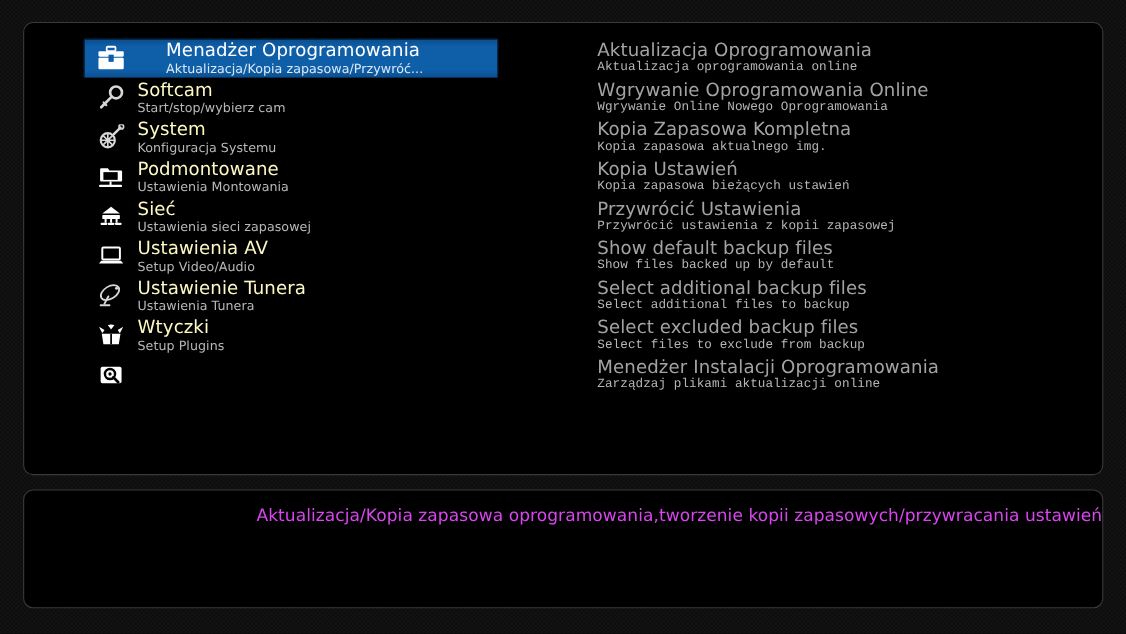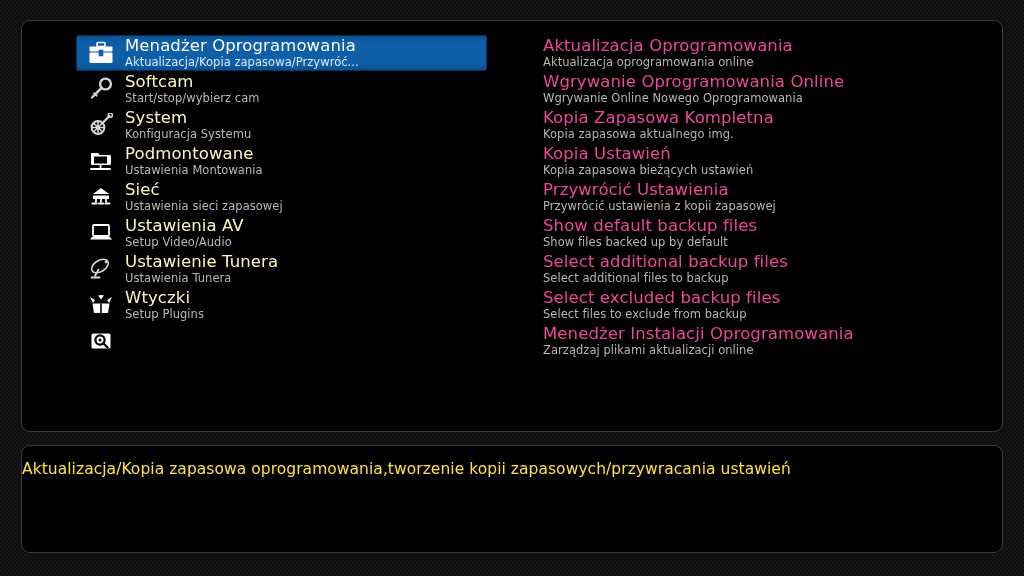--- a/index.html
+++ b/index.html
@@ -104,40 +104,41 @@
     color: #b8b8b8;
     white-space: nowrap;
     letter-spacing: 0.05px;
   }
 
   
   .menu-row.selected {
     background: linear-gradient(to bottom, #0b4f8e 0%, #0f5ea8 18%, #0f5ea8 82%, #0b4f8e 100%);
     border: 1px solid #072f55;
     border-radius: 2px;
-    width: 411px;
+    width: 377px;
     margin-left: -1px;
+    gap: 26px;
   }
   .menu-row.selected .row-title { color: #ffffff; }
   .menu-row.selected .row-sub { color: #dbe9f6; }
 
   
   #right-column .menu-row { height: 36px; }
   #right-column .row-text { padding-left: 0; }
-  #right-column .row-title { color: #ec4899; }
-  #right-column .row-sub { color: #b6b6b6; }
+  #right-column .row-title { color: #a3a3a3; }
+  #right-column .row-sub { color: #b6b6b6; font-family: Liberation Mono, monospace; }
 
   
   #footer-text {
     position: absolute;
     left: 0;
     right: 0;
     top: 13px;
-    text-align: left;
-    color: #fde047;
+    text-align: right;
+    color: #d946ef;
     font-size: 15.5px;
     line-height: 20px;
     letter-spacing: 0.05px;
   }
 </style>
 </head>
 <body>
 
 <div id="screen">
 

